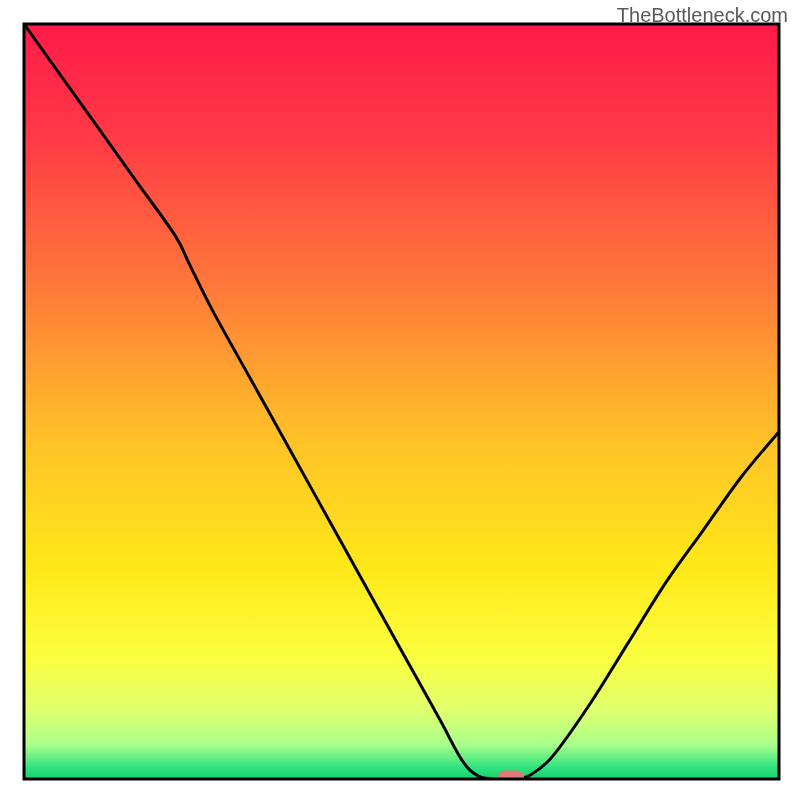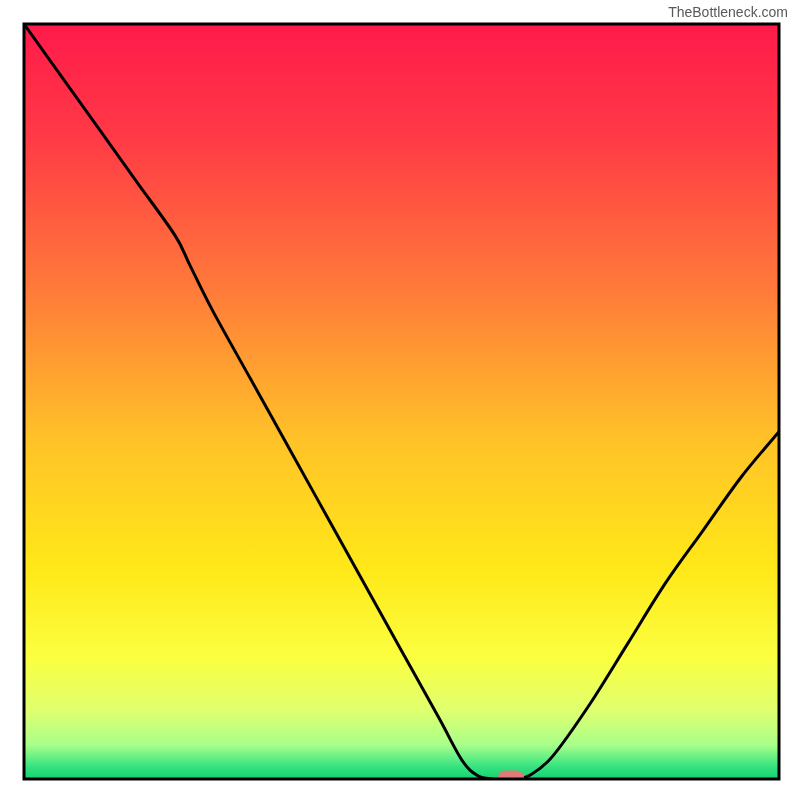--- a/index.html
+++ b/index.html
@@ -12,21 +12,21 @@
     position: relative;
     width: 800px;
     height: 800px;
     margin: 0;
   }
   .watermark {
     position: absolute;
     top: 4px;
     right: 12px;
     color: #595959;
-    font-size: 14px;
+    font-size: 20px;
     font-family: Arial, sans-serif;
     z-index: 10;
     margin-left: 38px;
   }
   svg {
     display: block;
   }
 </style>
 </head>
 <body>

